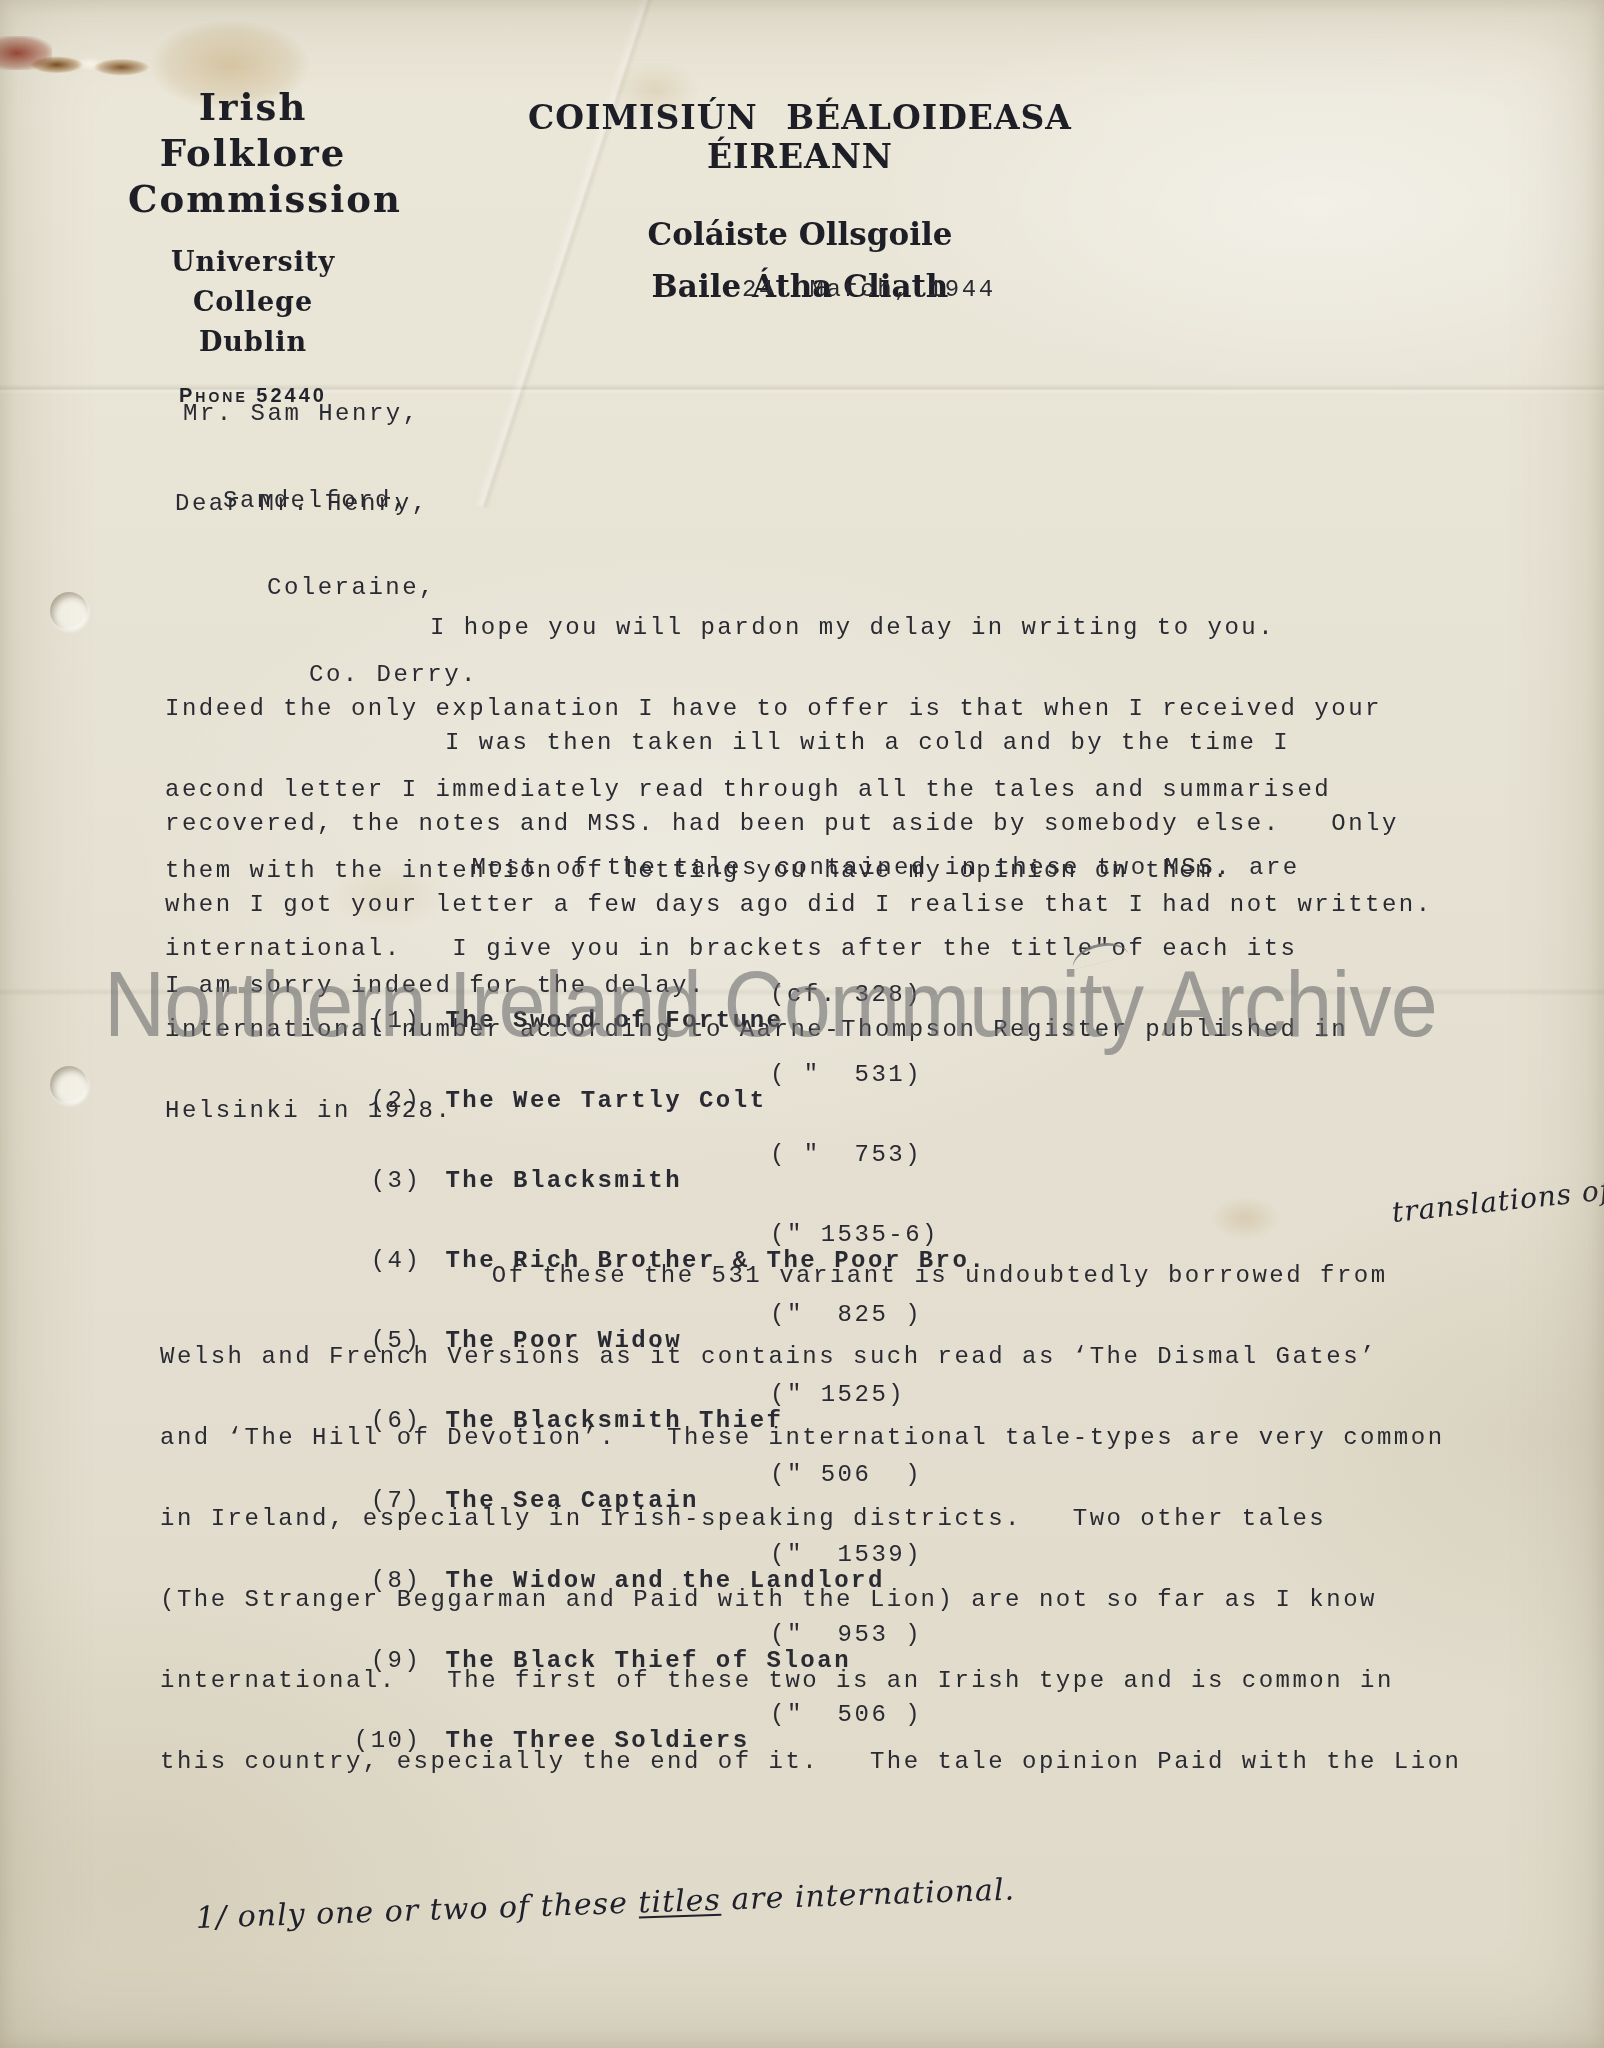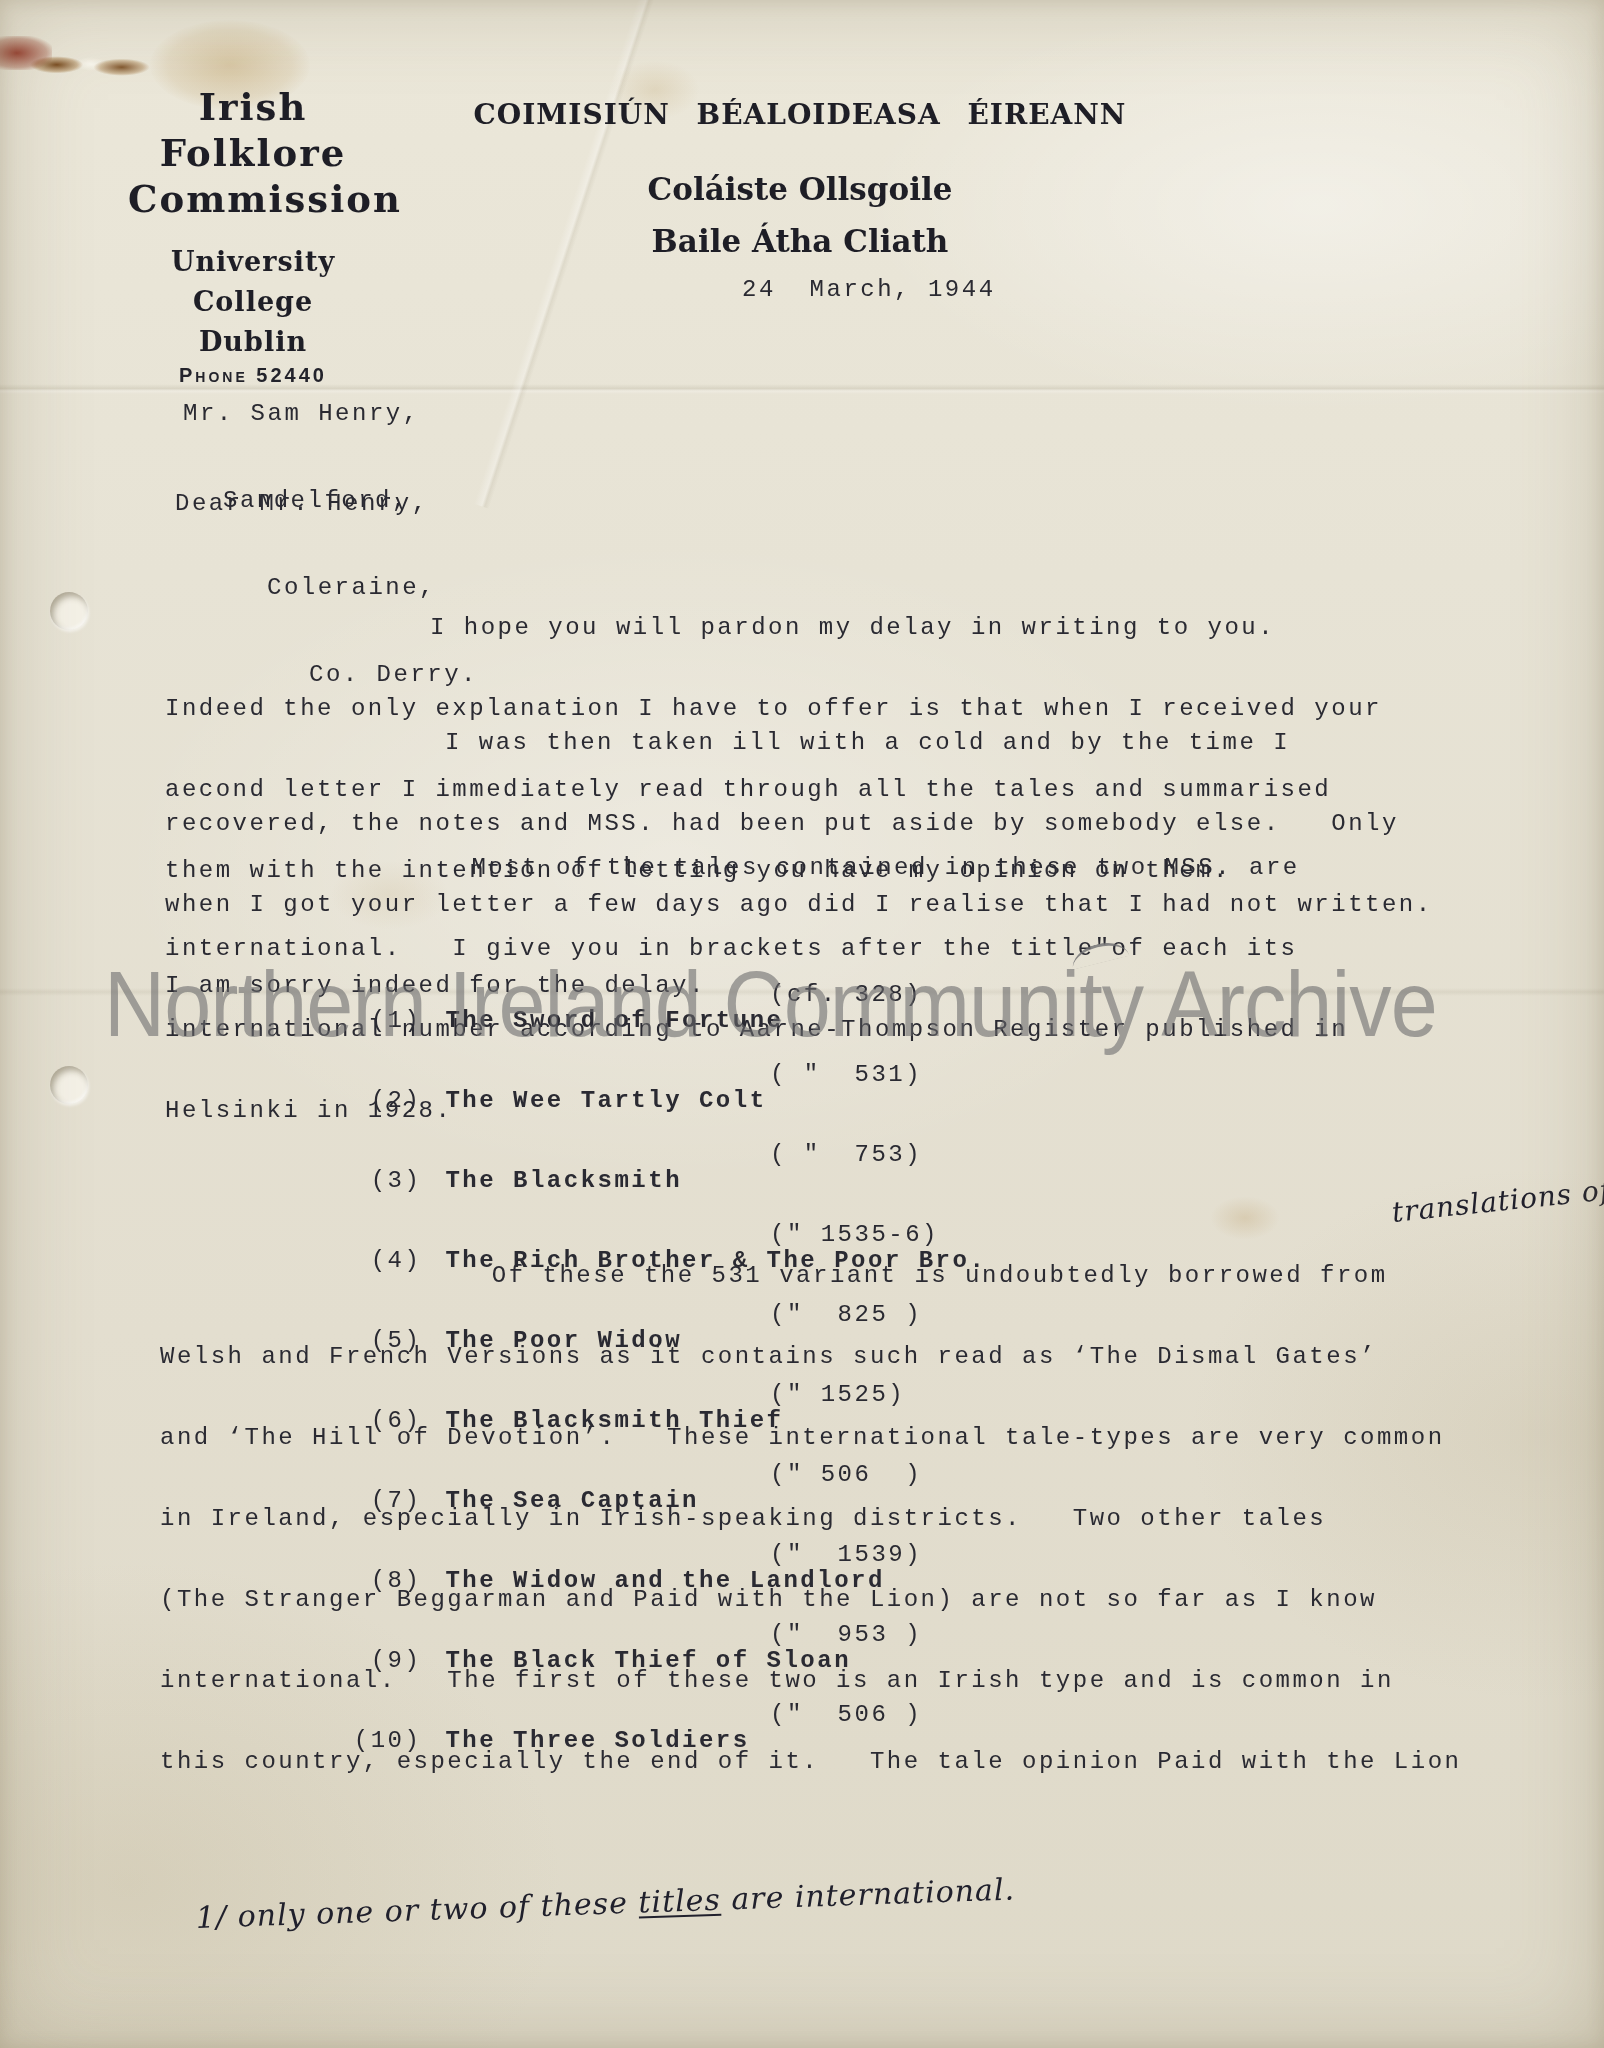--- a/index.html
+++ b/index.html
@@ -51,25 +51,25 @@
     box-shadow: inset 3px 4px 6px rgba(90,80,50,0.45), inset -1px -2px 3px rgba(255,255,255,0.7), 1px 2px 3px rgba(255,255,255,0.55); }
   .hole.h1 { top:592px; }
   .hole.h2 { top:1066px; }
 
   
   .lh-left { position:absolute; left:128px; top:84px; width:250px; text-align:center;
     font-family:"DejaVu Serif", serif; font-weight:bold; color:#1e1e26; }
   .lh-left .big { font-size:37px; line-height:46px; letter-spacing:2px; }
   .lh-left .mid { font-size:27px; line-height:40px; letter-spacing:1px; }
   .lh-left .mid.first { margin-top:20px; }
-  .lh-left .phone { margin-top:2px; font-family:"Liberation Sans", sans-serif; font-weight:bold;
+  .lh-left .phone { margin-top:22px; font-family:"Liberation Sans", sans-serif; font-weight:bold;
     font-variant:small-caps; font-size:20px; letter-spacing:3px; color:#23232b; }
   .lh-right { position:absolute; left:470px; top:98px; width:660px; text-align:center;
     font-family:"DejaVu Serif", serif; font-weight:bold; color:#1e1e26; }
-  .lh-right .l1 { font-size:28px; letter-spacing:1px; word-spacing:16px; }
+  .lh-right .l1 { font-size:33px; letter-spacing:1px; word-spacing:16px; }
   .lh-right .l2 { font-size:31px; margin-top:40px; }
   .lh-right .l3 { font-size:31px; margin-top:16px; }
   .date { position:absolute; left:742px; top:276px; }
 
   
   .tw { font-family:"Liberation Mono", monospace; font-size:24px; letter-spacing:2.5px;
         white-space:pre; color:#2a2a32; }
   .tw-line { height:27px; line-height:27px; }
   .recipient { position:absolute; left:183px; top:343px; }
   .recipient .tw-line { height:33px; line-height:33px; }

